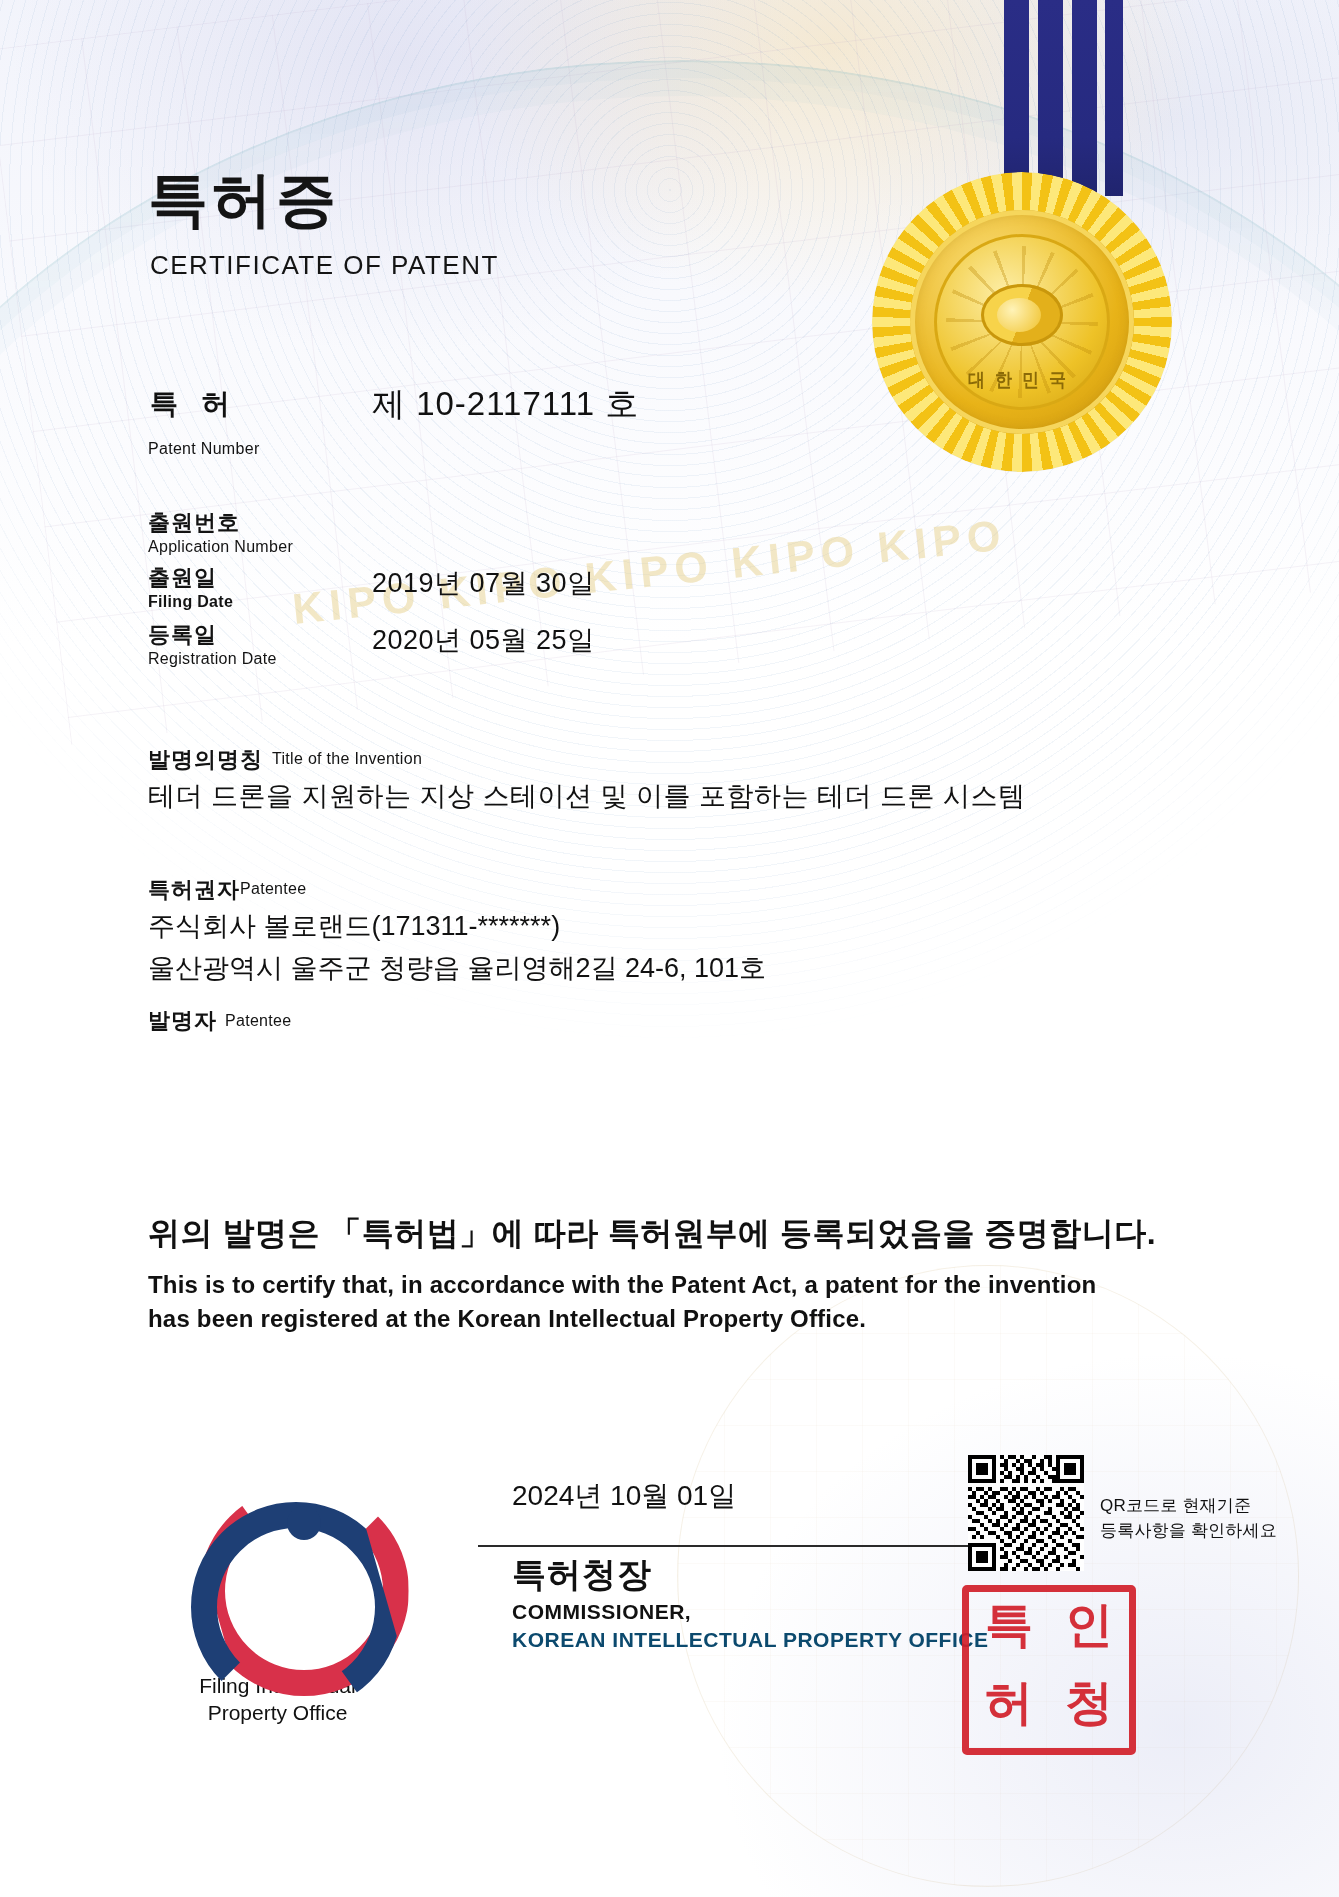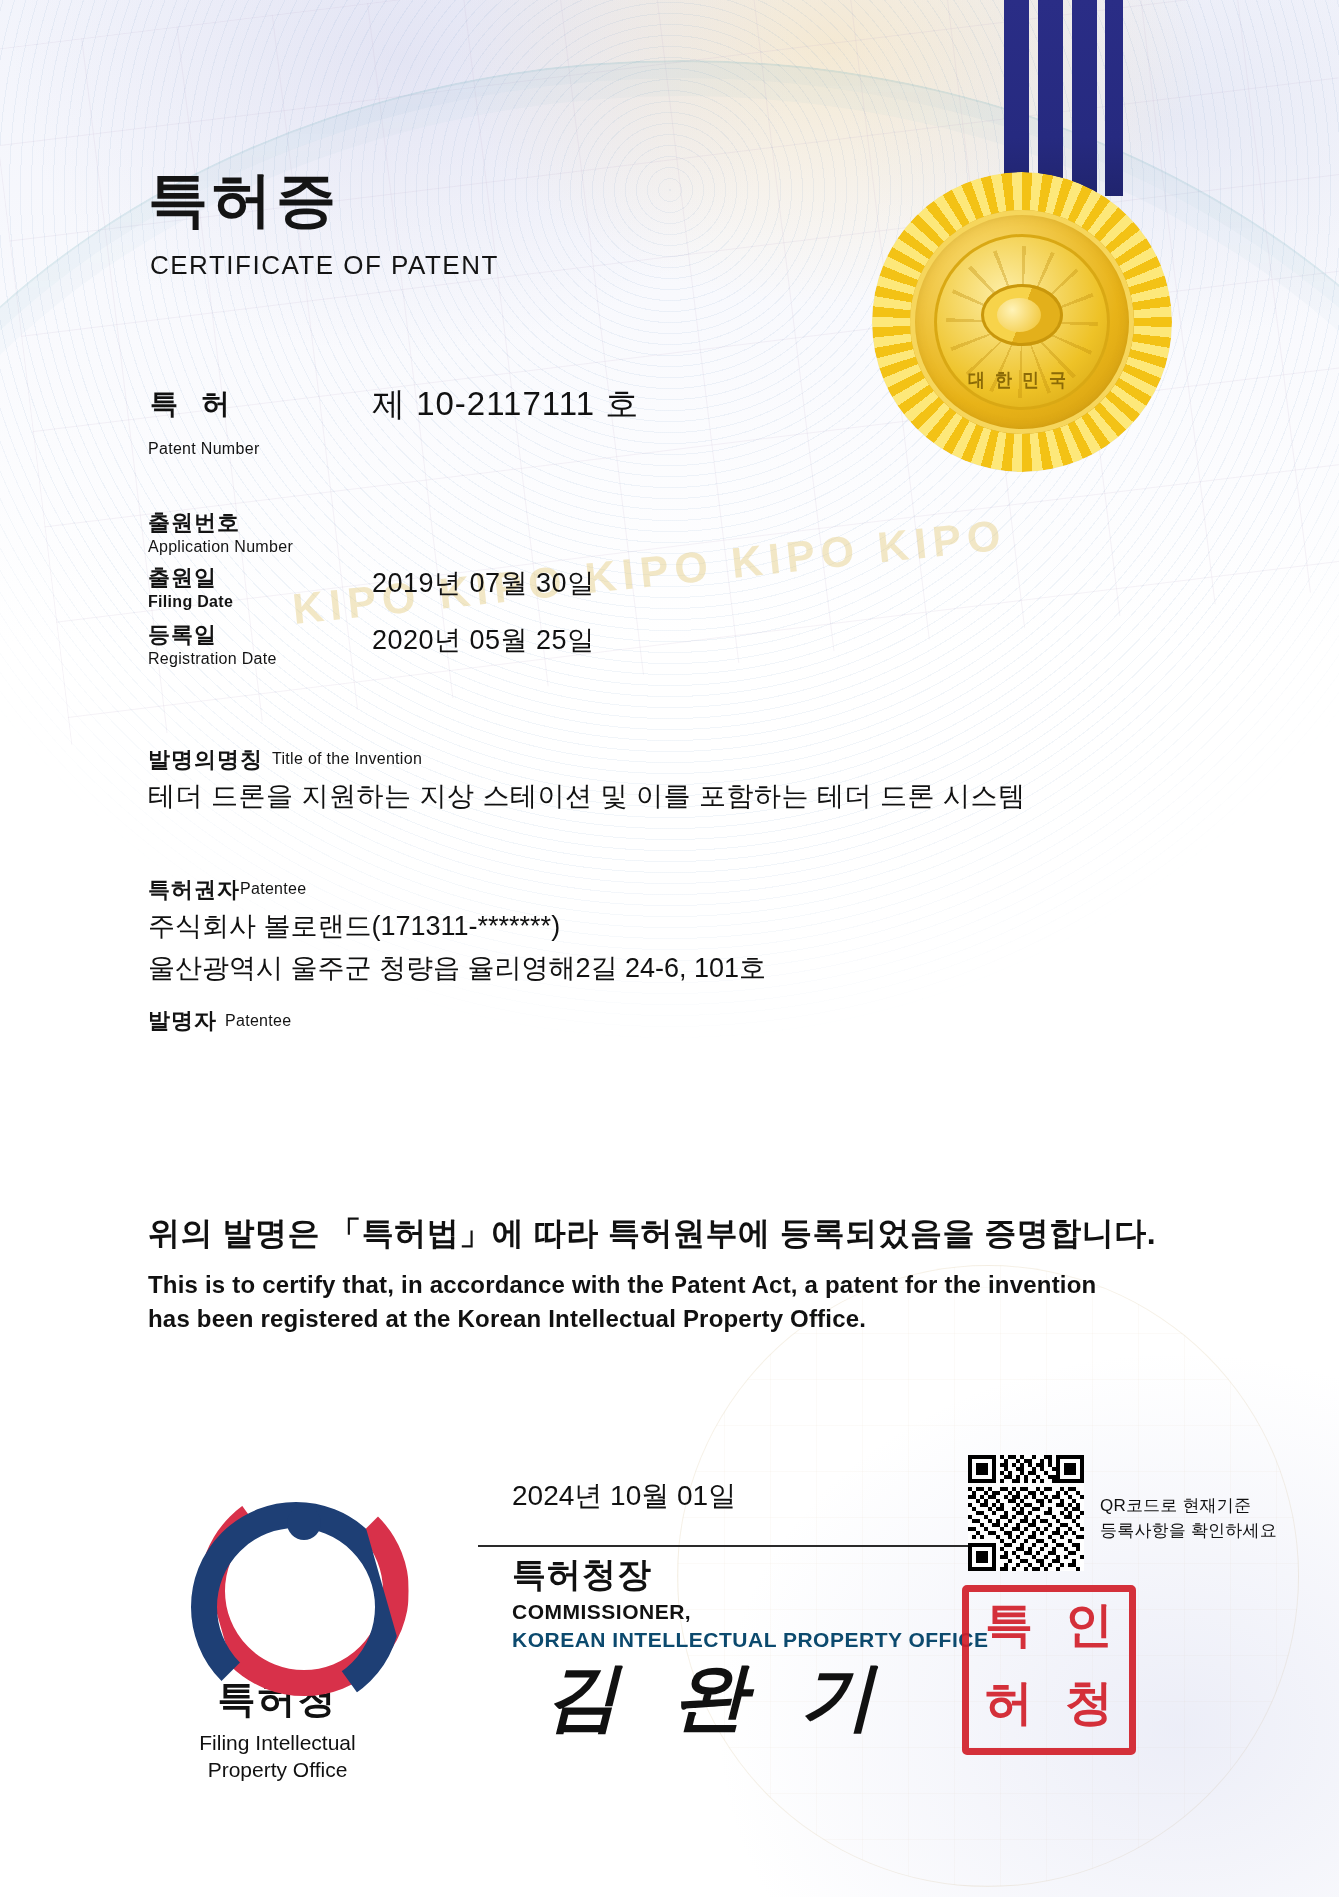--- a/index.html
+++ b/index.html
@@ -343,29 +343,27 @@
     <div class="certify-en">
       <div>This is to certify that, in accordance with the Patent Act, a patent for the invention</div>
       <div>has been registered at the Korean Intellectual Property Office.</div>
     </div>
 
     <div class="issue-date">2024년 10월 01일</div>
     <div class="sign-rule"></div>
     <div class="sign-title-ko">특허청장</div>
     <div class="sign-title-en1">COMMISSIONER,</div>
     <div class="sign-title-en2">KOREAN INTELLECTUAL PROPERTY OFFICE</div>
-    <div class="signature">김 완 기</div>
 
     <div class="kipo-logo">
       <div class="kipo-mark">
         <div class="swirl-red"></div>
         <div class="swirl-blue"></div>
         <div class="dot"></div>
       </div>
-      <div class="kipo-name-ko">특허청</div>
       <div class="kipo-name-en">
         <div>Filing Intellectual</div>
         <div>Property Office</div>
       </div>
     </div>
 
     <div class="qr-block">
       <svg class="qr-code" viewBox="0 0 29 29" shape-rendering="crispEdges">
         <rect width="29" height="29" fill="#ffffff"></rect>
         <g fill="#000000">

